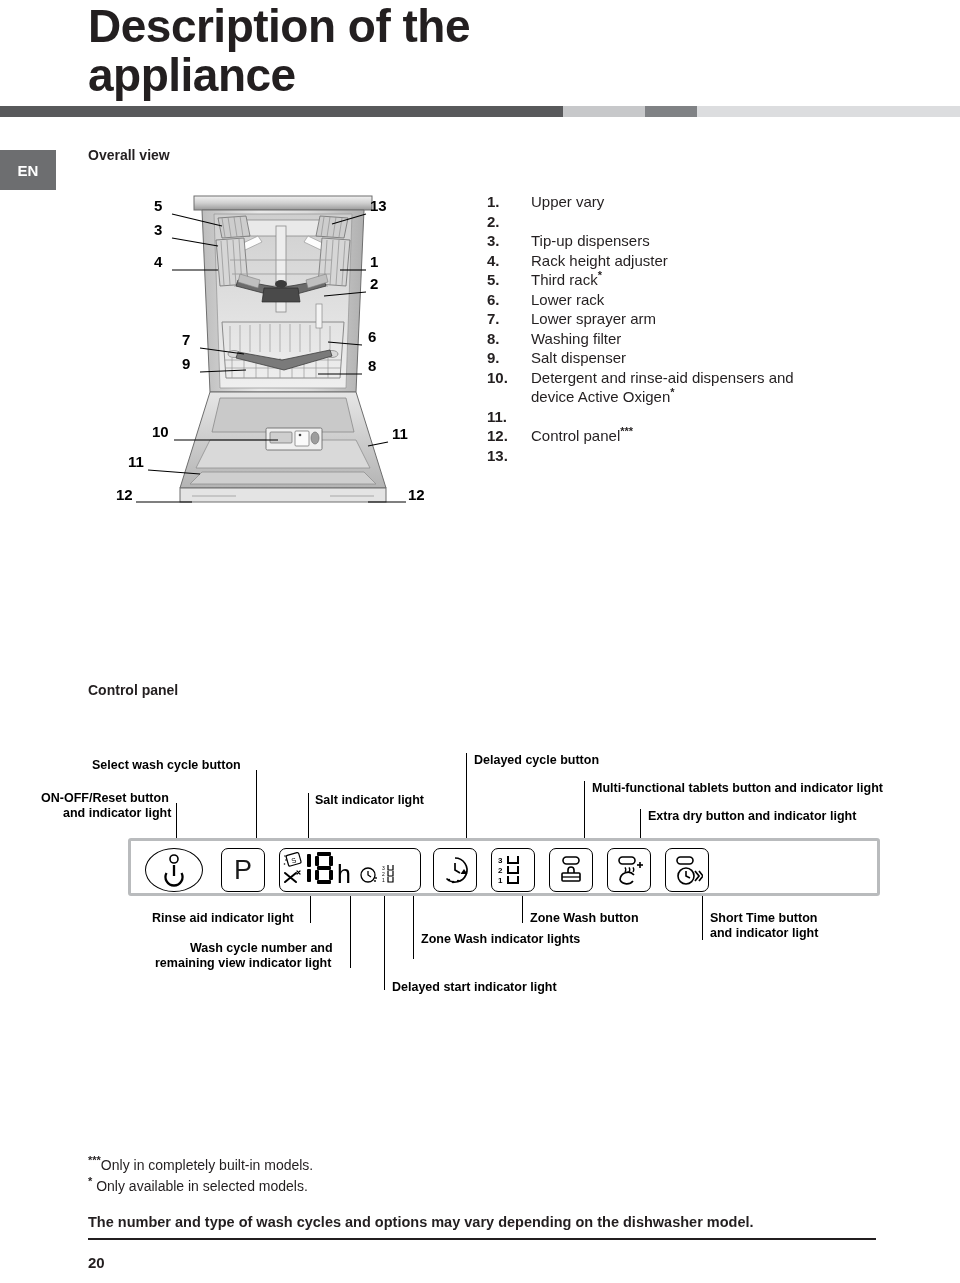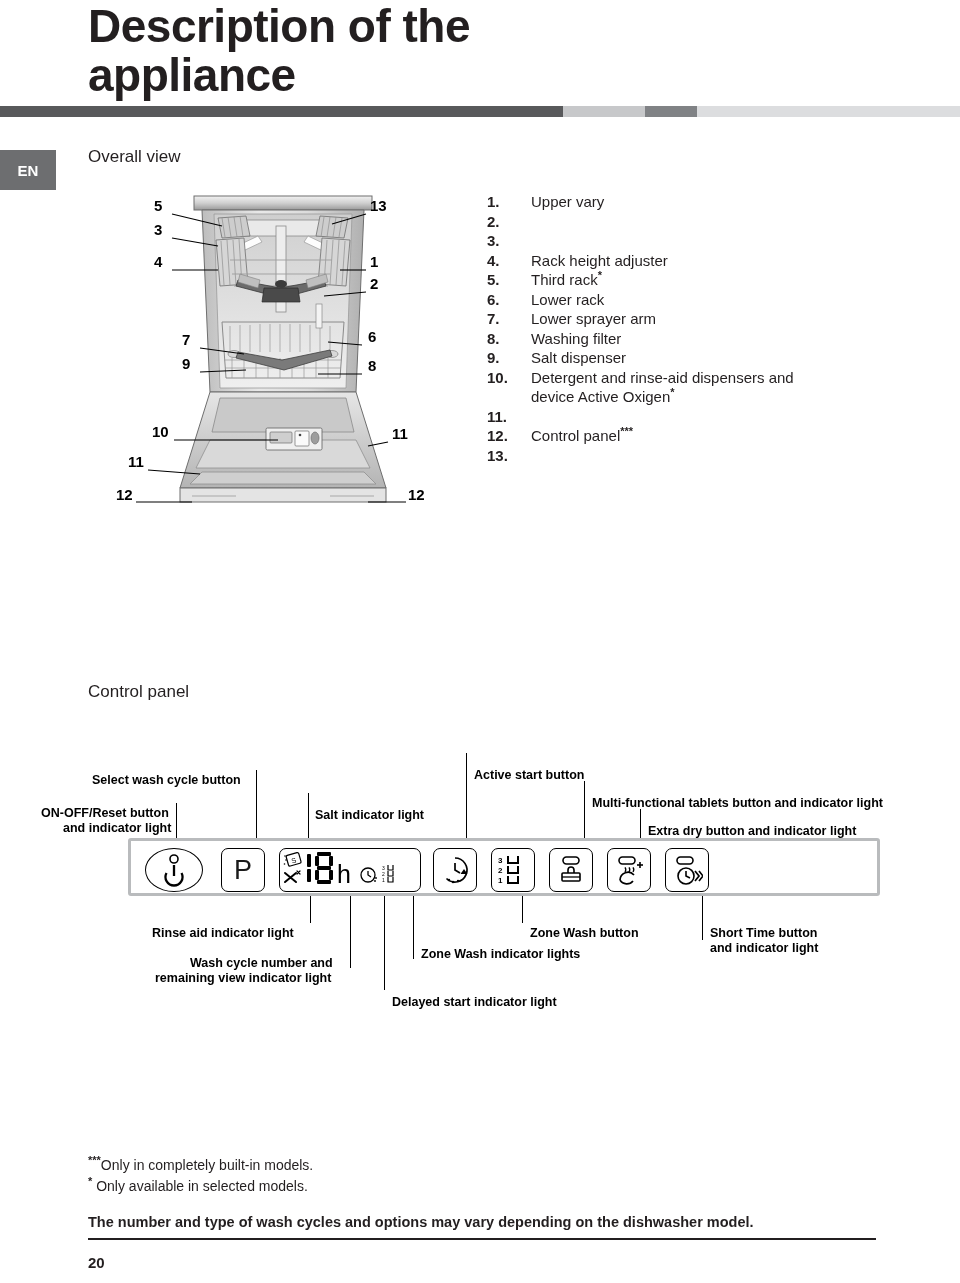--- a/index.html
+++ b/index.html
@@ -29,21 +29,21 @@
     width: 56px; height: 40px;
     background: #6d6e70;
     color: #ffffff;
     font-size: 15px; font-weight: bold;
     display: flex; align-items: center; justify-content: center;
   }
 
   
   .sec-head {
     position: absolute;
-    font-size: 17px; font-weight: normal; color: #231f20; text-align: center;
+    font-size: 14px; font-weight: bold; color: #231f20; text-align: center;
   }
   #overall-head { left: 88px; top: 147px; }
   #panel-head  { left: 88px; top: 682px; }
 
   
   .diagram { position: absolute; left: 118px; top: 192px; width: 330px; height: 330px; }
   .diagram svg { display: block; }
   .callout {
     position: absolute;
     font-size: 15px; font-weight: bold; color: #000;
@@ -56,21 +56,21 @@
   .part-row { display: flex; font-size: 15px; line-height: 19.5px; color: #231f20; }
   .part-num { width: 44px; font-weight: bold; flex: 0 0 44px; }
   .part-label { flex: 1 1 auto; }
   .part-cont { padding-left: 44px; font-size: 15px; line-height: 19.5px; color: #231f20; }
   sup.ast { font-size: 11px; vertical-align: super; line-height: 0; font-weight: bold; }
 
   
   .cp-label {
     position: absolute;
     font-size: 12.5px; font-weight: bold; color: #000;
-    line-height: 15px; white-space: nowrap; margin-top: 15px;
+    line-height: 15px; white-space: nowrap;
   }
 
   
   .cp-bar {
     position: absolute; left: 128px; top: 838px;
     width: 752px; height: 58px;
     background: #ffffff;
     border: 3px solid #b9bbbd;
     border-radius: 3px;
   }
@@ -295,20 +295,21 @@
   <div class="parts">
     <div class="part-row">
       <span class="part-num">1.</span>
       <span class="part-label">Upper vary</span>
     </div>
     <div class="part-row">
       <span class="part-num">2.</span>
     </div>
     <div class="part-row">
       <span class="part-num">3.</span>
+      <span class="part-label">Tip-up dispensers</span>
     </div>
     <div class="part-row">
       <span class="part-num">4.</span>
       <span class="part-label">Rack height adjuster</span>
     </div>
     <div class="part-row">
       <span class="part-num">5.</span>
       <span class="part-label"><span>Third rack</span><sup class="ast">*</sup></span>
     </div>
     <div class="part-row">
@@ -345,21 +346,21 @@
       <span class="part-num">13.</span>
     </div>
   </div>
 
   <div class="sec-head" id="panel-head">Control panel</div>
 
   <div class="cp-label" style="left:92px;  top:758px;">Select wash cycle button</div>
   <div class="cp-label" style="left:41px;  top:791px;">ON-OFF/Reset button</div>
   <div class="cp-label" style="left:63px;  top:806px;">and indicator light</div>
   <div class="cp-label" style="left:315px; top:793px;">Salt indicator light</div>
-  <div class="cp-label" style="left:474px; top:753px;">Active start button</div>
+  <div class="cp-label" style="left:474px; top:753px;">Delayed cycle button</div>
   <div class="cp-label" style="left:592px; top:781px;">Multi-functional tablets button and indicator light</div>
   <div class="cp-label" style="left:648px; top:809px;">Extra dry button and indicator light</div>
 
   <div class="lead-v" style="left:256px; top:770px; height:68px;"></div>
   <div class="lead-v" style="left:176px; top:803px; height:35px;"></div>
   <div class="lead-v" style="left:308px; top:793px; height:45px;"></div>
   <div class="lead-v" style="left:466px; top:753px; height:85px;"></div>
   <div class="lead-v" style="left:584px; top:781px; height:57px;"></div>
   <div class="lead-v" style="left:640px; top:809px; height:29px;"></div>
 

